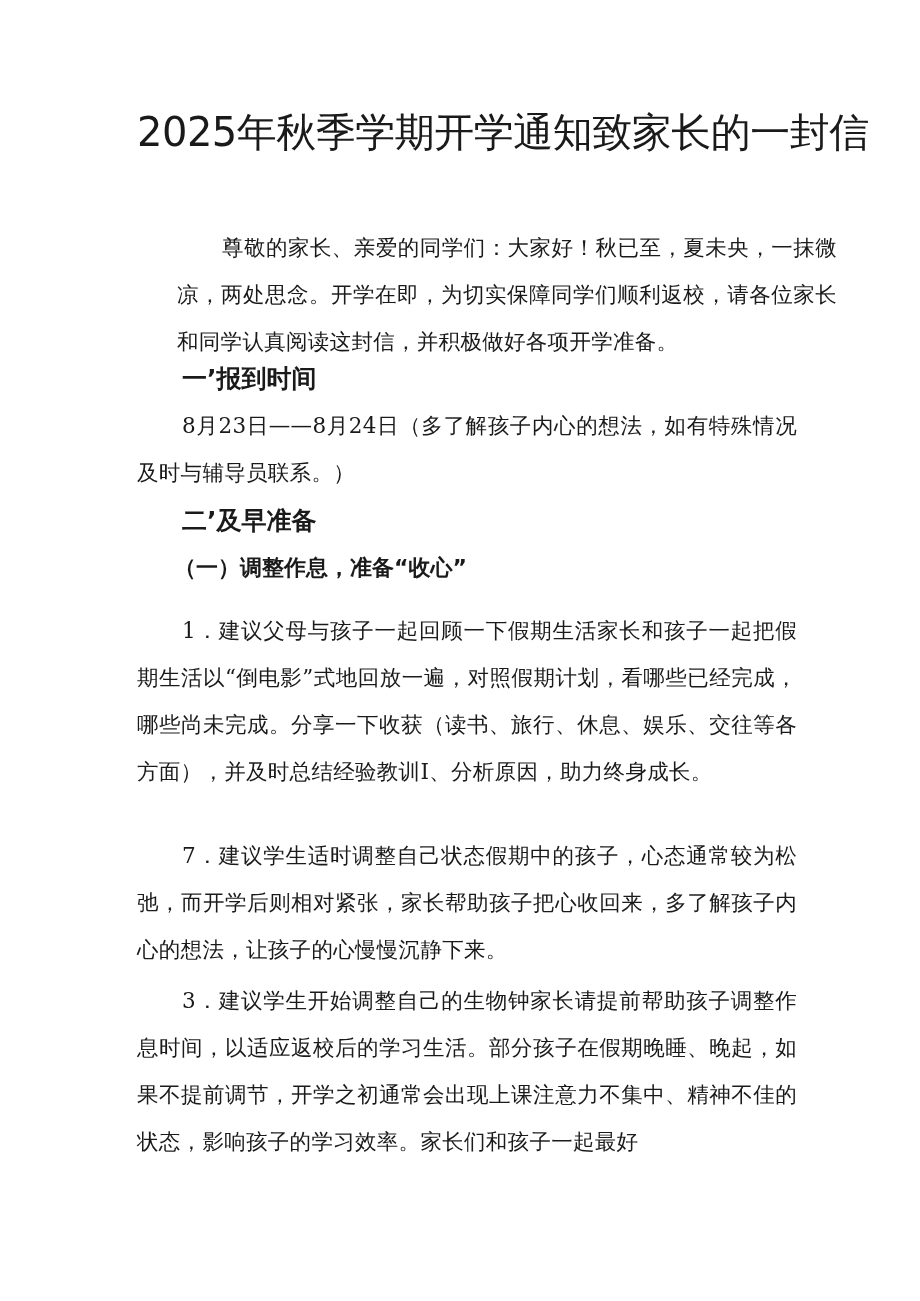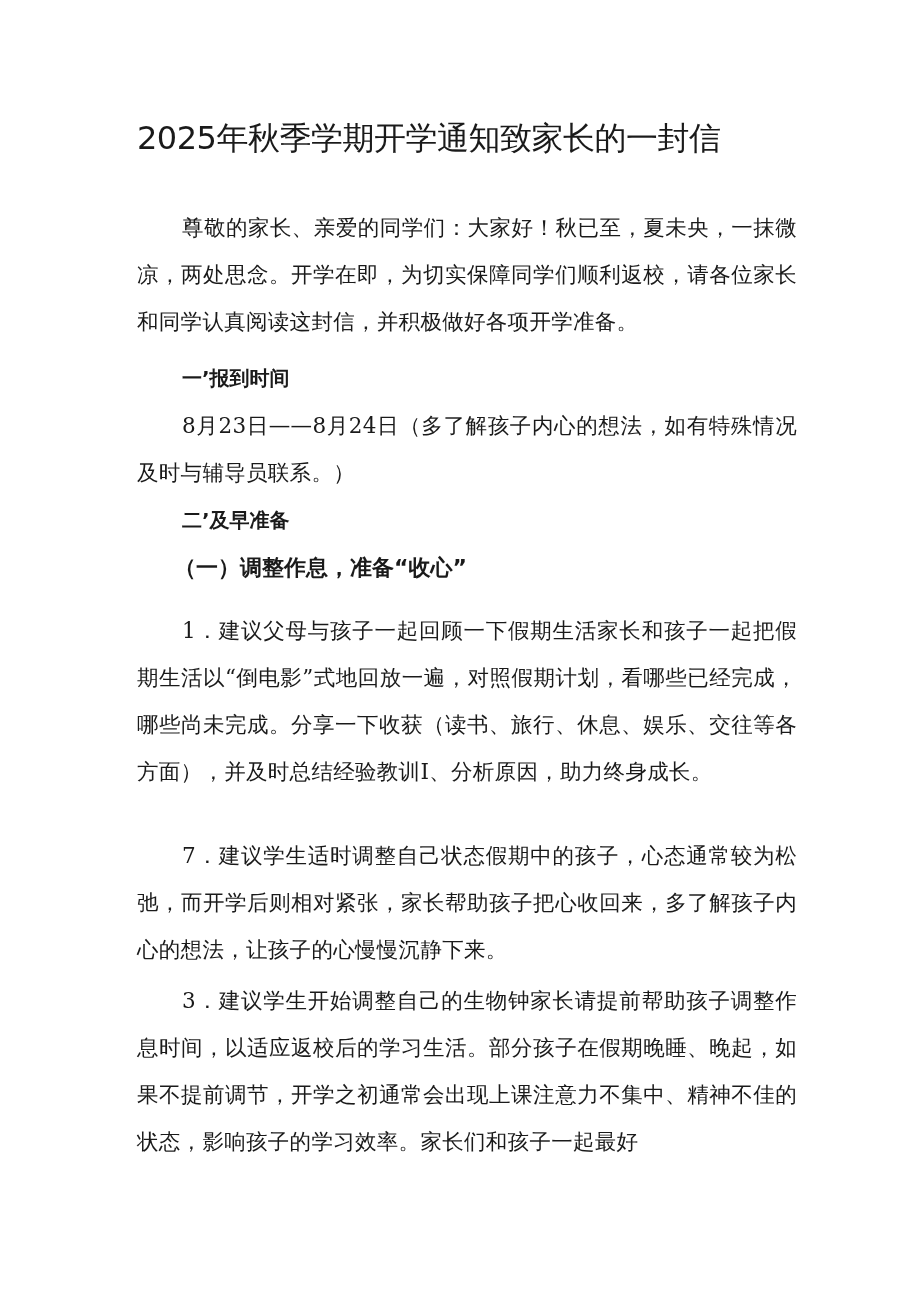--- a/index.html
+++ b/index.html
@@ -17,24 +17,24 @@
     }
     .page {
       position: absolute;
       left: 137px;
       top: 0;
       width: 660px;
     }
     .title {
       position: absolute;
       left: 0;
-      top: 114px;
+      top: 108px;
       width: 700px;
       font-family: "DejaVu Sans", "Liberation Sans", sans-serif;
-      font-size: 32px;
+      font-size: 40px;
       line-height: 48px;
       font-weight: normal;
       margin: 0;
       letter-spacing: -0.5px;
       white-space: nowrap;
     }
     .body {
       position: absolute;
       left: 0;
       top: 0;
@@ -49,21 +49,21 @@
       text-indent: 45px;
       margin: 0;
       text-align: justify;
       letter-spacing: 0.3px;
     }
     .heading {
       position: absolute;
       left: 45px;
       font-family: "DejaVu Sans", "Liberation Sans", sans-serif;
       font-weight: bold;
-      font-size: 20px;
+      font-size: 25px;
       line-height: 47px;
       margin: 0;
       white-space: nowrap;
     }
     .subheading {
       position: absolute;
       left: 37px;
       font-family: "DejaVu Sans", "Liberation Sans", sans-serif;
       font-weight: bold;
       font-size: 22px;
@@ -72,21 +72,21 @@
       white-space: nowrap;
     }
   </style>
 </head>
 <body>
 
 <div class="page">
   <h1 class="title">2025年秋季学期开学通知致家长的一封信</h1>
 
   <div class="body">
-    <p class="para" style="top:204px;">尊敬的家长、亲爱的同学们：大家好！秋已至，夏未央，一抹微凉，两处思念。开学在即，为切实保障同学们顺利返校，请各位家长和同学认真阅读这封信，并积极做好各项开学准备。</p>
+    <p class="para" style="top:224px;margin-left:40px;">尊敬的家长、亲爱的同学们：大家好！秋已至，夏未央，一抹微凉，两处思念。开学在即，为切实保障同学们顺利返校，请各位家长和同学认真阅读这封信，并积极做好各项开学准备。</p>
 
     <h2 class="heading" style="top:355px;">一’报到时间</h2>
 
     <p class="para" style="top:402px;">8月23日——8月24日（多了解孩子内心的想法，如有特殊情况及时与辅导员联系。）</p>
 
     <h2 class="heading" style="top:497px;">二’及早准备</h2>
 
     <h3 class="subheading" style="top:544px;">（一）调整作息，准备“收心”</h3>
 
     <p class="para" style="top:607px;">1．建议父母与孩子一起回顾一下假期生活家长和孩子一起把假期生活以“倒电影”式地回放一遍，对照假期计划，看哪些已经完成，哪些尚未完成。分享一下收获（读书、旅行、休息、娱乐、交往等各方面），并及时总结经验教训I、分析原因，助力终身成长。</p>

